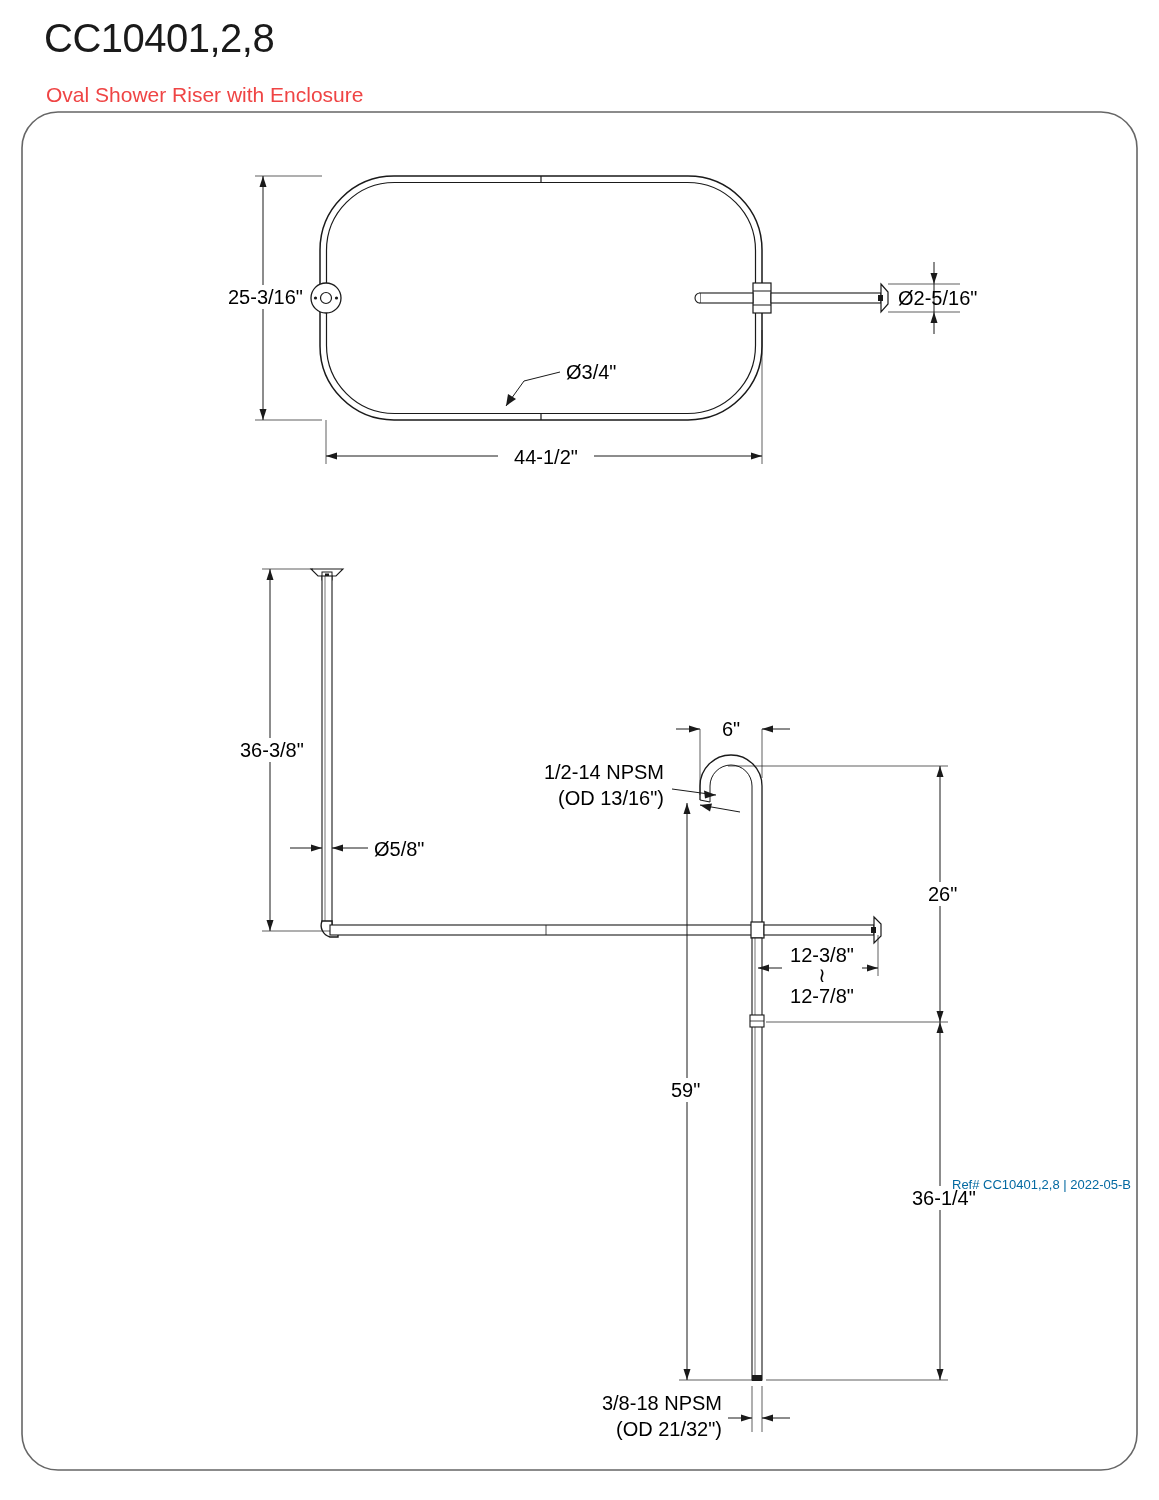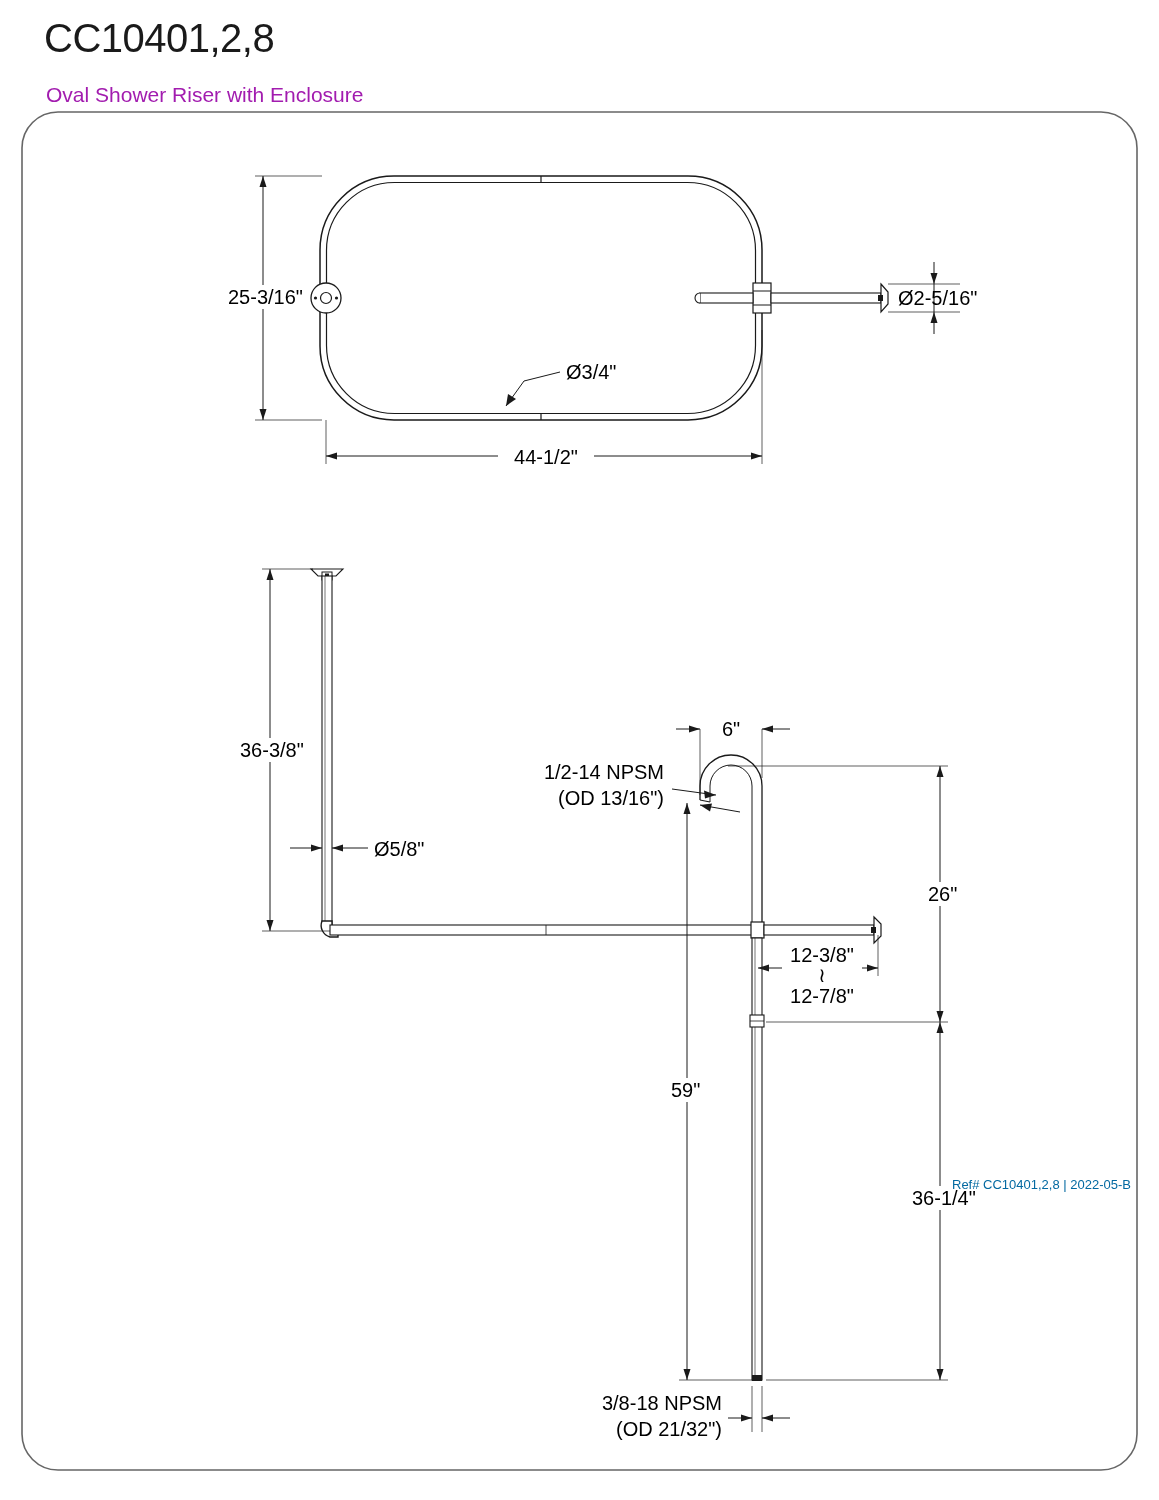--- a/index.html
+++ b/index.html
@@ -31,21 +31,21 @@
     line-height: 1;
     color: #1a1a1a;
   }
   .hdr-sub {
     position: absolute;
     left: 46px;
     top: 84px;
     font-size: 21px;
     font-weight: 400;
     line-height: 1;
-    color: #a21caf;
+    color: #ef4444;
   }
   .footer-ref {
     position: absolute;
     right: 28px;
     bottom: 52px;
     font-size: 13px;
     color: #0369a1;
     text-align: right;
   }
   svg.canvas {

